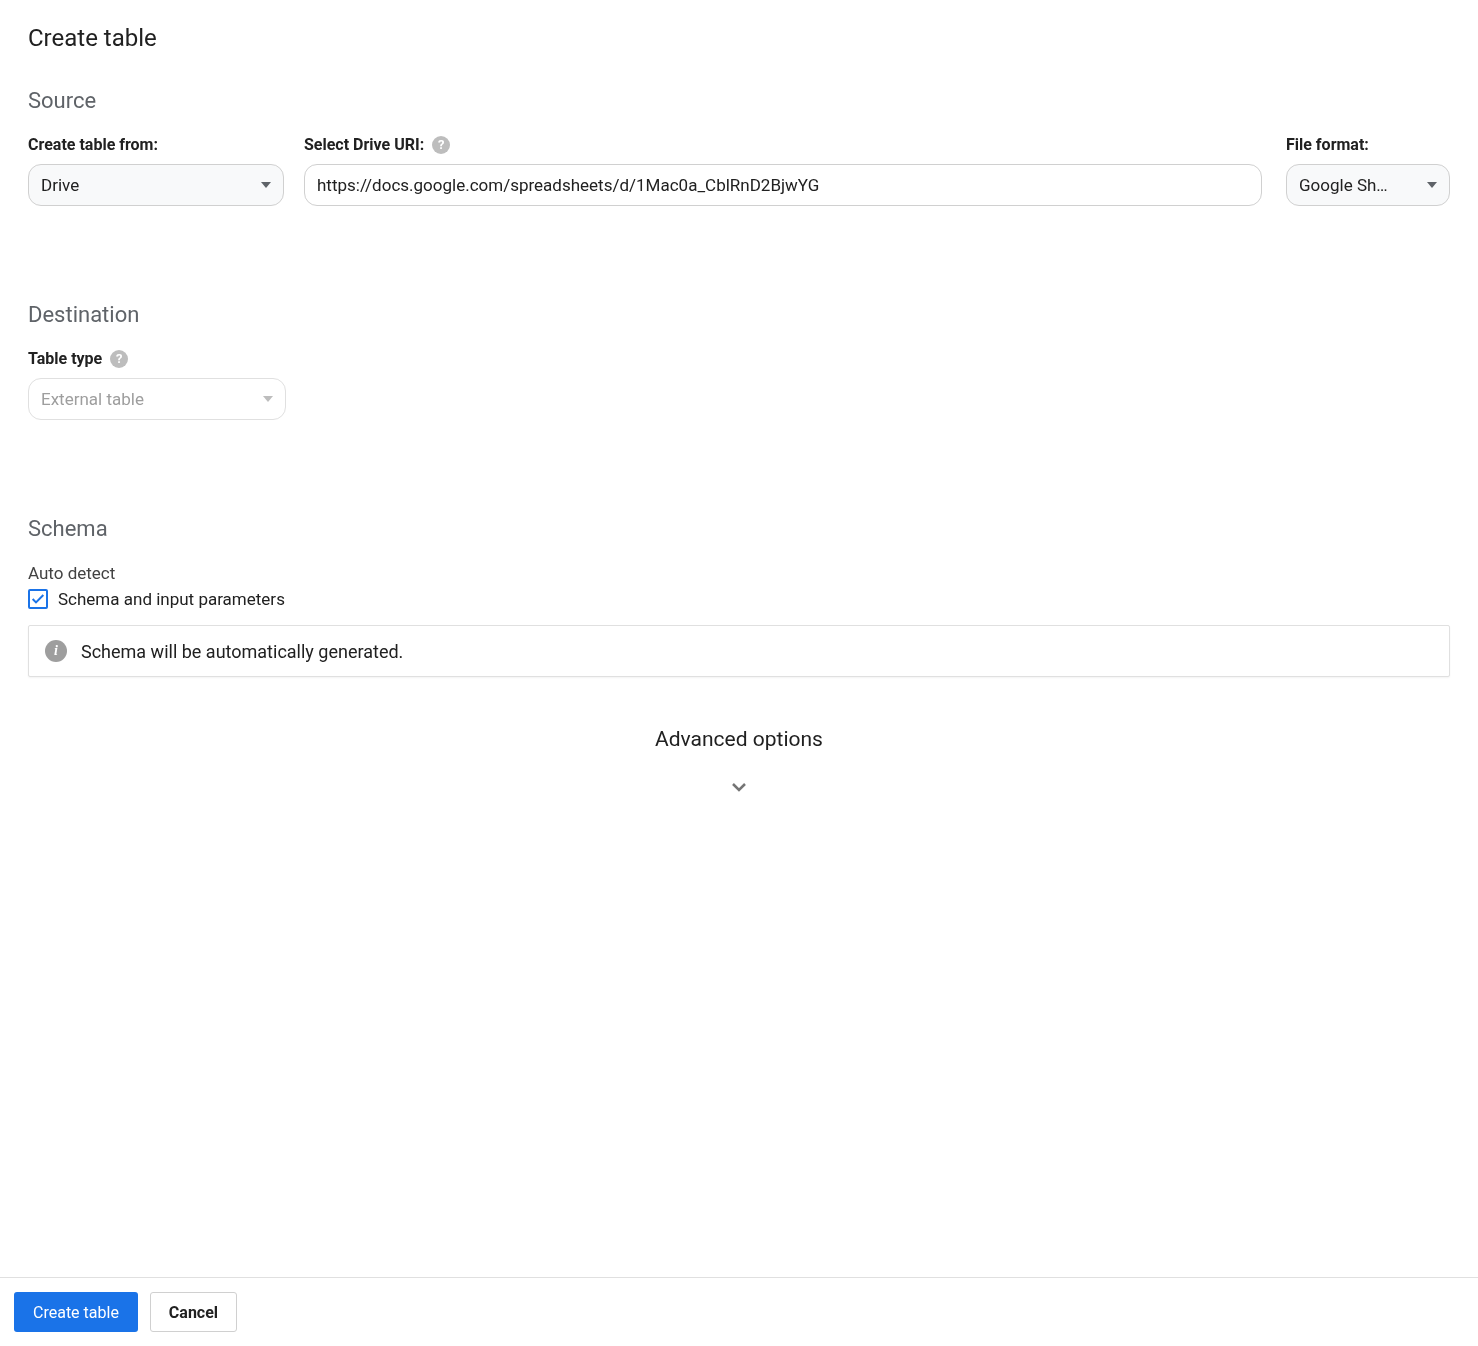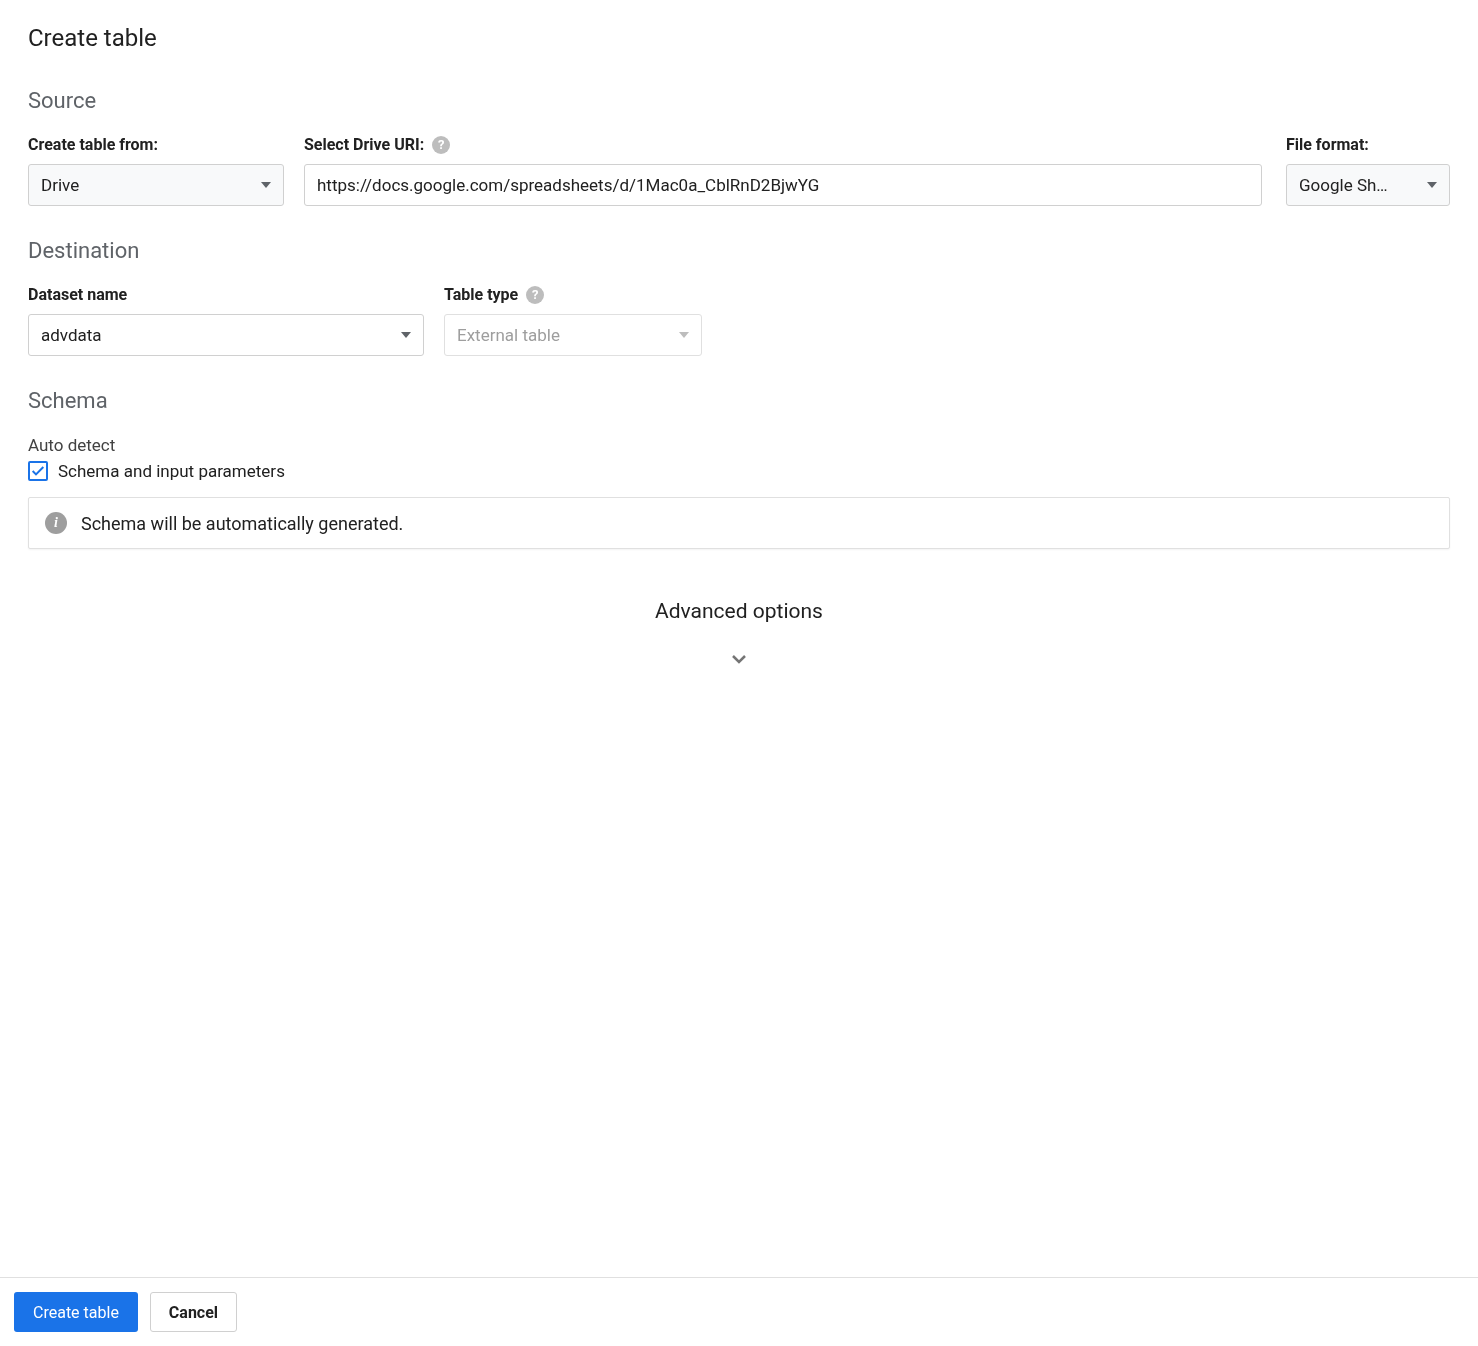--- a/index.html
+++ b/index.html
@@ -57,21 +57,21 @@
       width: 18px;
       height: 18px;
       border-radius: 50%;
       background: #bdbdbd;
       color: #fff;
       font-size: 13px;
       font-weight: 700;
     }
     .select-box, .combo-box, .text-box {
       border: 1px solid #d0d0d0;
-      border-radius: 3px;
+      border-radius: 13px;
       height: 42px;
       display: flex;
       align-items: center;
       padding: 0 12px;
       font-size: 17px;
       color: #212121;
       background: #fff;
       position: relative;
     }
     .select-box {
@@ -105,21 +105,21 @@
       font-family: inherit;
     }
     .ellipsis {
       white-space: nowrap;
       overflow: hidden;
       text-overflow: ellipsis;
       flex: 1;
       min-width: 0;
     }
     .section-block {
-      margin-bottom: 32px;
+      margin-bottom: 96px;
     }
     .section-block-sm {
       margin-bottom: 50px;
     }
     .auto-detect-label {
       font-size: 17px;
       color: #424242;
       margin-bottom: 6px;
     }
     .checkbox-row {
@@ -263,27 +263,20 @@
       </div>
     </div>
   </div>
 
   <div class="section-block">
     <h2 class="section-heading">Destination</h2>
 
     <div class="row">
 
 
-      <div class="field" style="width: 396px;">
-        <div class="field-label">Dataset name</div>
-        <div class="combo-box">
-          <span>advdata</span>
-          <span class="caret"></span>
-        </div>
-      </div>
 
       <div class="field" style="width: 258px;">
         <div class="field-label">
           <span>Table type</span>
           <span class="help-icon">?</span>
         </div>
         <div class="combo-box disabled-box">
           <span>External table</span>
           <span class="caret"></span>
         </div>

